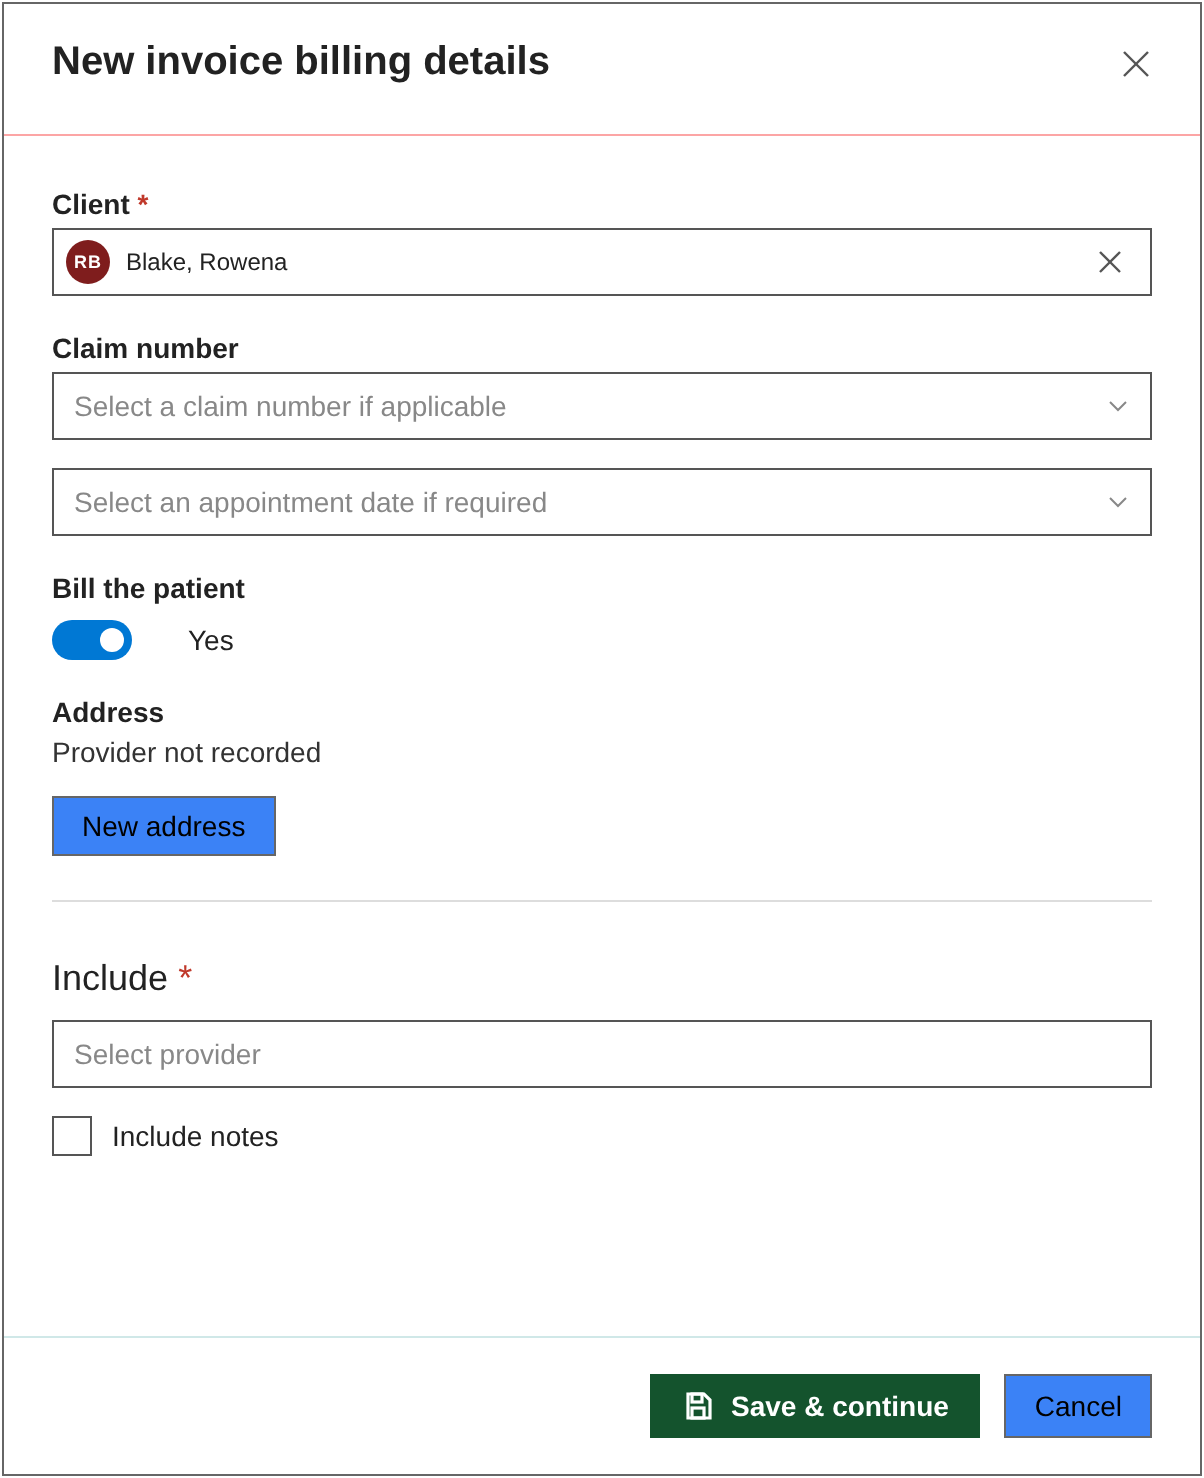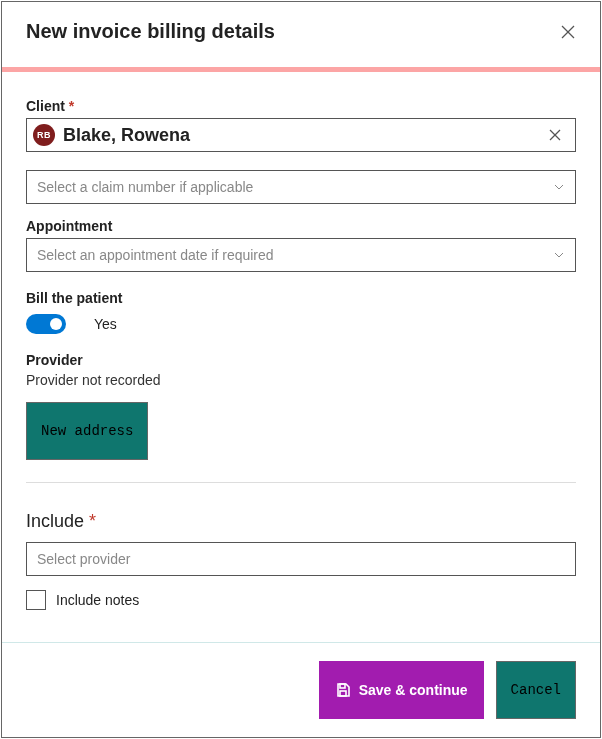--- a/index.html
+++ b/index.html
@@ -4,69 +4,69 @@
 <style>
   * { box-sizing: border-box; }
   html, body { margin: 0; padding: 0; font-family: "Segoe UI", Arial, sans-serif; }
   body { width: 602px; height: 739px; }
   .panel {
     width: 600px; height: 737px; margin: 1px; border: 1px solid #666;
     display: flex; flex-direction: column; background: #fff;
   }
   .header {
     display: flex; align-items: center; justify-content: space-between;
-    padding: 18px 24px 24px 24px; border-bottom: 5px solid #fca5a5; gap: 28px;
+    padding: 18px 24px 24px 24px; border-bottom: 1px solid #fca5a5; gap: 28px;
   }
   .header h1 { margin: 0; font-size: 20px; font-weight: 600; color: #222; }
   .close-x { width: 16px; height: 16px; stroke: #555; stroke-width: 1.2; cursor: pointer; }
   .body { flex: 1; padding: 26px 24px 8px 24px; overflow: auto; }
   .field { margin-bottom: 18px; }
   .label { font-size: 14px; color: #222; display: block; margin-bottom: 4px; font-weight: 400; }
   .label.bold { font-weight: 600; }
   .req { color: #c0392b; }
   .select-box {
     border: 1px solid #555; width: 100%; height: 34px; display: flex;
     align-items: center; position: relative; background: #fff; cursor: pointer;
   }
   .select-box .ph { color: #888; font-size: 14px; padding: 0 10px; }
   .chip-box { padding: 0 6px; display: flex; align-items: center; gap: 8px; width: 100%; }
   .avatar {
     width: 22px; height: 22px; border-radius: 50%; background: #7f1d1d;
     color: #fff; font-size: 9px; font-weight: 600; display: flex;
     align-items: center; justify-content: center; letter-spacing: 0.5px;
     flex-shrink: 0;
   }
-  .chip-text { font-size: 18px; color: #222; flex: 1; font-weight: bold; }
+  .chip-text { font-size: 12px; color: #222; flex: 1; }
   .clear-x { width: 12px; height: 12px; stroke: #555; stroke-width: 1.2; margin-right: 8px; cursor: pointer; }
   .chev { position: absolute; right: 10px; top: 50%; transform: translateY(-50%); width: 12px; height: 12px; stroke: #888; stroke-width: 1; fill: none; }
   .toggle-row { display: flex; align-items: center; gap: 28px; }
   .toggle {
     width: 40px; height: 20px; border-radius: 10px; background: #0078d4;
     position: relative; cursor: pointer;
   }
   .toggle .knob {
     width: 12px; height: 12px; border-radius: 50%; background: #fff;
     position: absolute; top: 4px; right: 4px;
   }
   .toggle-label { font-size: 14px; color: #222; }
   .addr-text { font-size: 14px; color: #333; margin-top: 2px; }
   .btn-outline {
-    border: 1px solid #666; background: #0f766e; padding: 20px 14px;
-    font-size: 14px; cursor: pointer; font-family: Liberation Mono, monospace;
+    border: 1px solid #666; background: #3b82f6; padding: 6px 14px;
+    font-size: 14px; cursor: pointer; font-family: Liberation Sans, sans-serif;
   }
   .divider { border: none; border-top: 1px solid #ddd; margin: 22px 0 28px 0; }
   .provider-label { font-size: 18px; color: #222; margin-bottom: 10px; }
   .checkbox-row { display: flex; justify-content: flex-start; align-items: center; gap: 10px; margin-top: 14px; }
   .cb { width: 20px; height: 20px; border: 1px solid #555; background: #fff; cursor: pointer; }
   .footer {
     border-top: 1px solid #d0e8e8; padding: 18px 24px;
     display: flex; justify-content: flex-end; gap: 12px;
   }
   .btn-primary {
-    background: #a21caf; color: #fff; border: none; padding: 8px 16px;
+    background: #14532d; color: #fff; border: none; padding: 8px 16px;
     font-size: 14px; font-weight: 600; display: flex; align-items: center;
     gap: 8px; cursor: pointer; font-family: inherit;
   }
   .save-icon { width: 16px; height: 16px; fill: none; stroke: #fff; stroke-width: 1.6; }
 </style>
 </head>
 <body>
 
 <div class="panel">
 
@@ -91,50 +91,50 @@
           <span class="chip-text">Blake, Rowena</span>
           <svg class="clear-x" viewBox="0 0 12 12">
             <line x1="1" y1="1" x2="11" y2="11"></line>
               <line x1="11" y1="1" x2="1" y2="11"></line>
           </svg>
         </div>
       </div>
     </div>
 
     <div class="field" style="margin-bottom:14px">
+      <label class="label bold">Claim number</label>
       <div class="select-box">
         <span class="ph">Select a claim number if applicable</span>
         <svg class="chev" viewBox="0 0 12 12">
             <polyline points="2,4 6,8 10,4"></polyline>
           </svg>
       </div>
     </div>
 
     <div class="field">
-      <label class="label bold">Appointment</label>
       <div class="select-box">
         <span class="ph">Select an appointment date if required</span>
         <svg class="chev" viewBox="0 0 12 12">
             <polyline points="2,4 6,8 10,4"></polyline>
           </svg>
       </div>
     </div>
 
     <div class="field">
       <label class="label bold" style="margin-bottom:8px">Bill the patient</label>
       <div class="toggle-row">
         <div class="toggle">
           <div class="knob"></div>
         </div>
         <span class="toggle-label">Yes</span>
       </div>
     </div>
 
     <div class="field">
-      <label class="label bold">Provider</label>
+      <label class="label bold">Address</label>
       <div class="addr-text">Provider not recorded</div>
       <div style="margin-top:14px">
         <button class="btn-outline">New address</button>
       </div>
     </div>
 
     <hr class="divider">
 
     <div class="field" style="margin-bottom:8px">
       <div class="provider-label">

